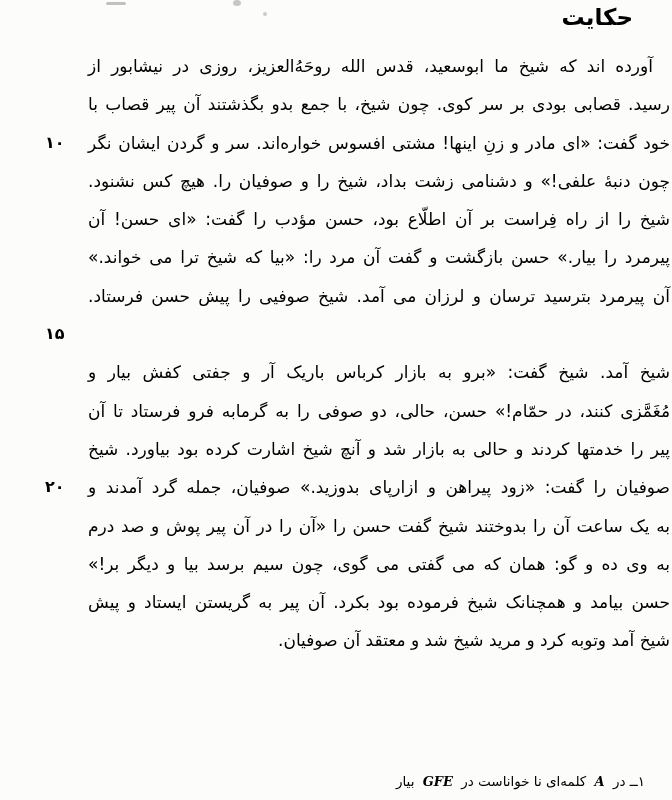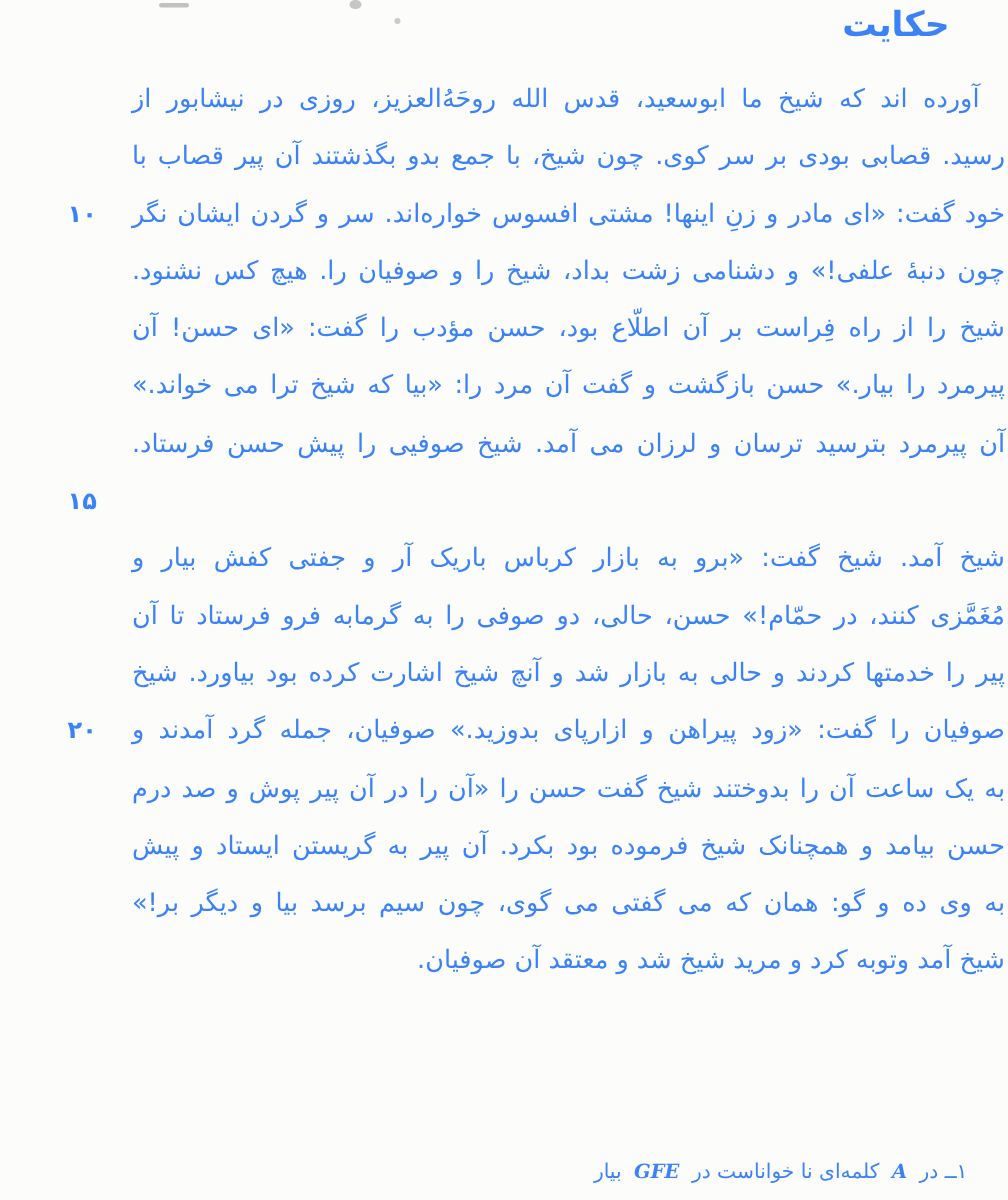--- a/index.html
+++ b/index.html
@@ -2,21 +2,21 @@
 <html lang="fa"><head>
 <meta charset="utf-8">
 <style>
   html, body { margin: 0; padding: 0; background: #e8e8e8; }
   .page {
     position: relative;
     width: 672px;
     height: 800px;
     margin: 0 auto;
     background: #fcfcfa;
-    color: #3b82f6;
+    color: #000000;
     font-family: "DejaVu Sans", sans-serif;
     overflow: hidden;
   }
   .title {
     position: absolute;
     top: 4px;
     right: 39px;
     margin: 0;
     font-size: 23px;
     font-weight: 700;
@@ -96,22 +96,22 @@
     <div class="line"><span>چون دنبهٔ علفی!» و دشنامی زشت بداد، شیخ را و صوفیان را. هیچ کس نشنود.</span></div>
     <div class="line"><span>شیخ را از راه فِراست بر آن اطلّاع بود، حسن مؤدب را گفت: «ای حسن! آن</span></div>
     <div class="line"><span>پیرمرد را بیار.» حسن بازگشت و گفت آن مرد را: «بیا که شیخ ترا می خواند.»</span></div>
     <div class="line"><span>آن پیرمرد بترسید ترسان و لرزان می آمد. شیخ صوفیی را پیش حسن فرستاد.</span></div>
     <div class="line"><span class="lineno">۱۵</span></div>
     <div class="line"><span>شیخ آمد. شیخ گفت: «برو به بازار کرباس باریک آر و جفتی کفش بیار و</span></div>
     <div class="line"><span>مُغَمَّزی کنند، در حمّام!» حسن، حالی، دو صوفی را به گرمابه فرو فرستاد تا آن</span></div>
     <div class="line"><span>پیر را خدمتها کردند و حالی به بازار شد و آنچ شیخ اشارت کرده بود بیاورد. شیخ</span></div>
     <div class="line"><span class="lineno">۲۰</span><span>صوفیان را گفت: «زود پیراهن و ازارپای بدوزید.» صوفیان، جمله گرد آمدند و</span></div>
     <div class="line"><span>به یک ساعت آن را بدوختند شیخ گفت حسن را «آن را در آن پیر پوش و صد درم</span></div>
+    <div class="line"><span>به وی ده و گو: همان که می گفتی می گوی، چون سیم برسد بیا و دیگر بر!»</span></div>
     <div class="line"><span>حسن بیامد و همچنانک شیخ فرموده بود بکرد. آن پیر به گریستن ایستاد و پیش</span></div>
-    <div class="line"><span>به وی ده و گو: همان که می گفتی می گوی، چون سیم برسد بیا و دیگر بر!»</span></div>
     <div class="line last"><span>شیخ آمد وتوبه کرد و مرید شیخ شد و معتقد آن صوفیان.</span></div>
   </div>
 
   <div class="footnote">
     <span>۱ــ</span>
     <span>در</span>
     <span class="latin">A</span>
     <span>کلمه‌ای نا خواناست در</span>
     <span class="latin">GFE</span>
     <span>بیار</span>

